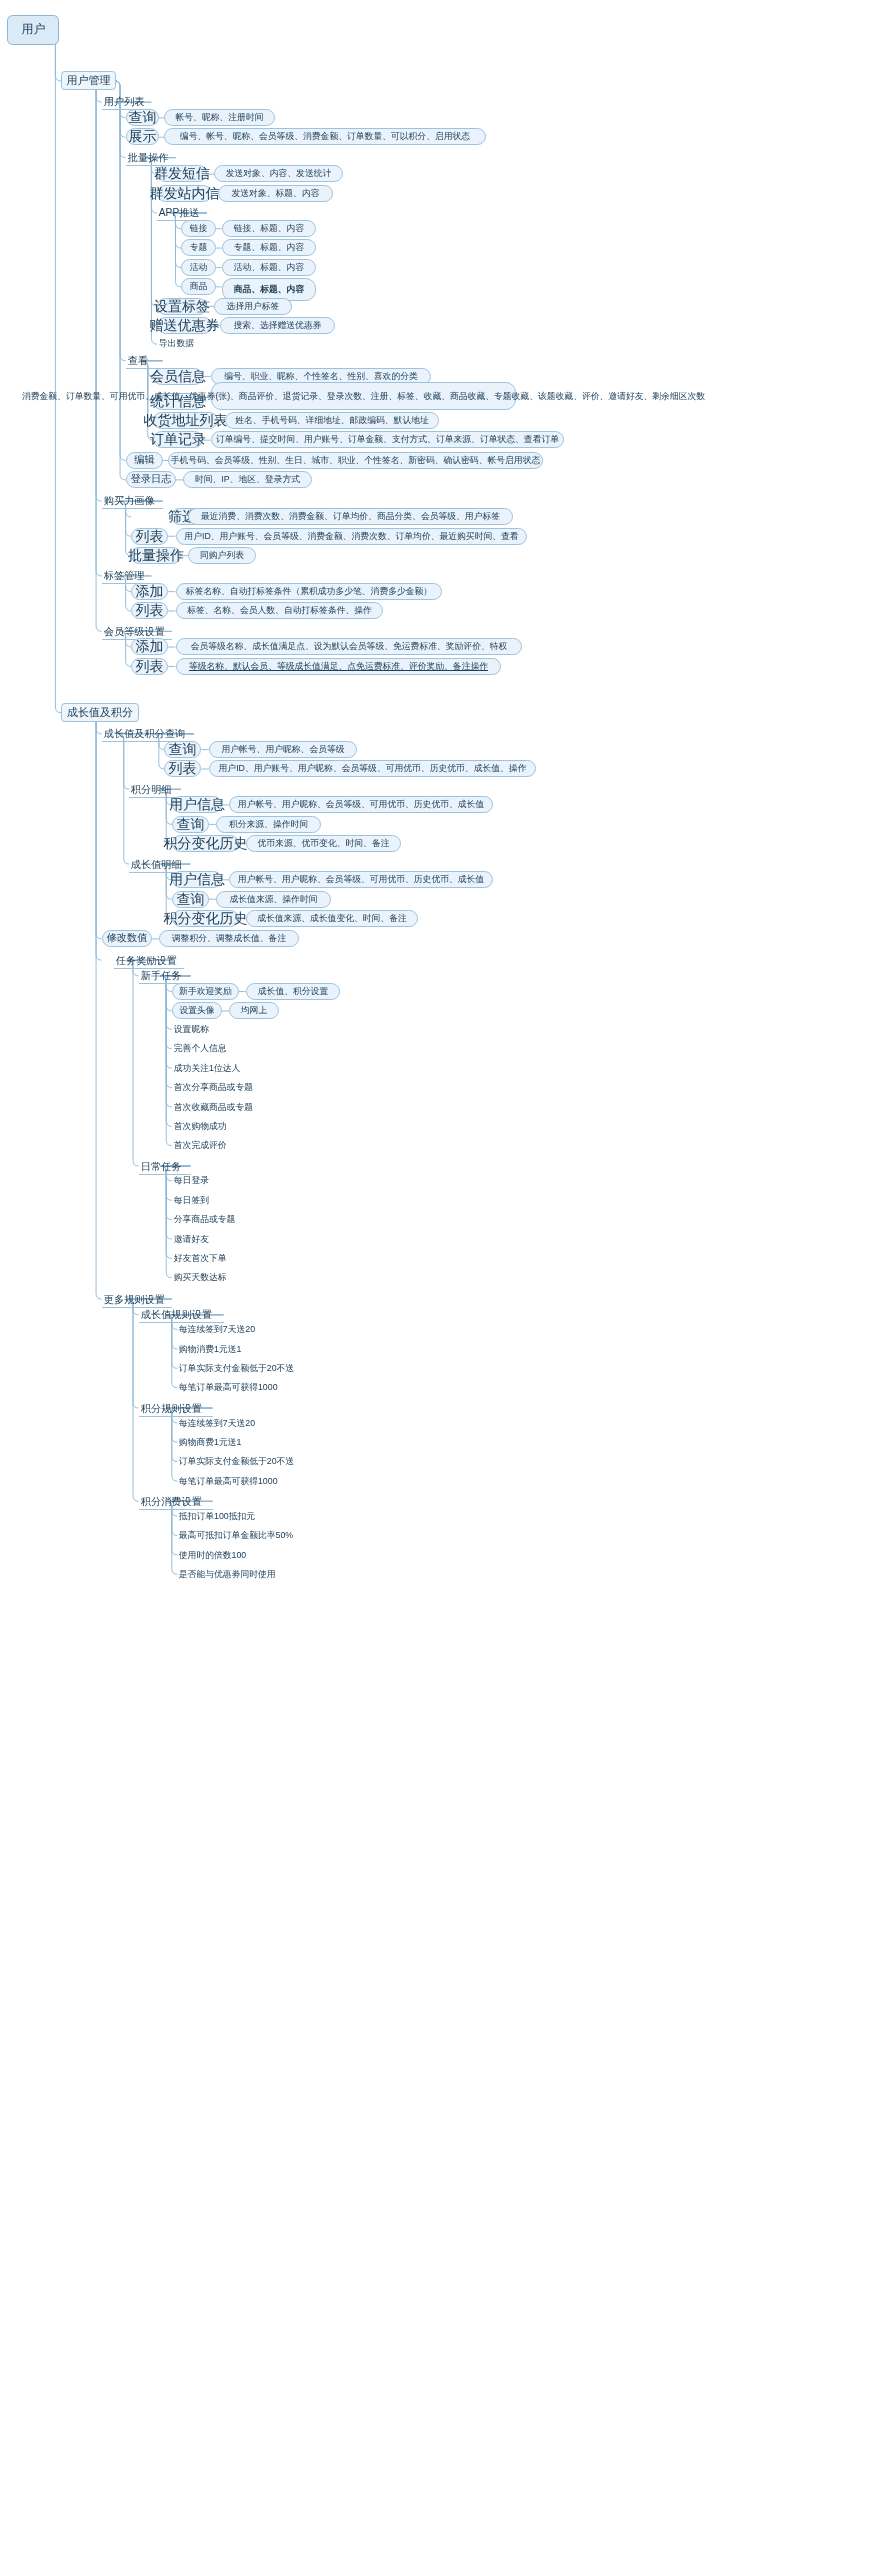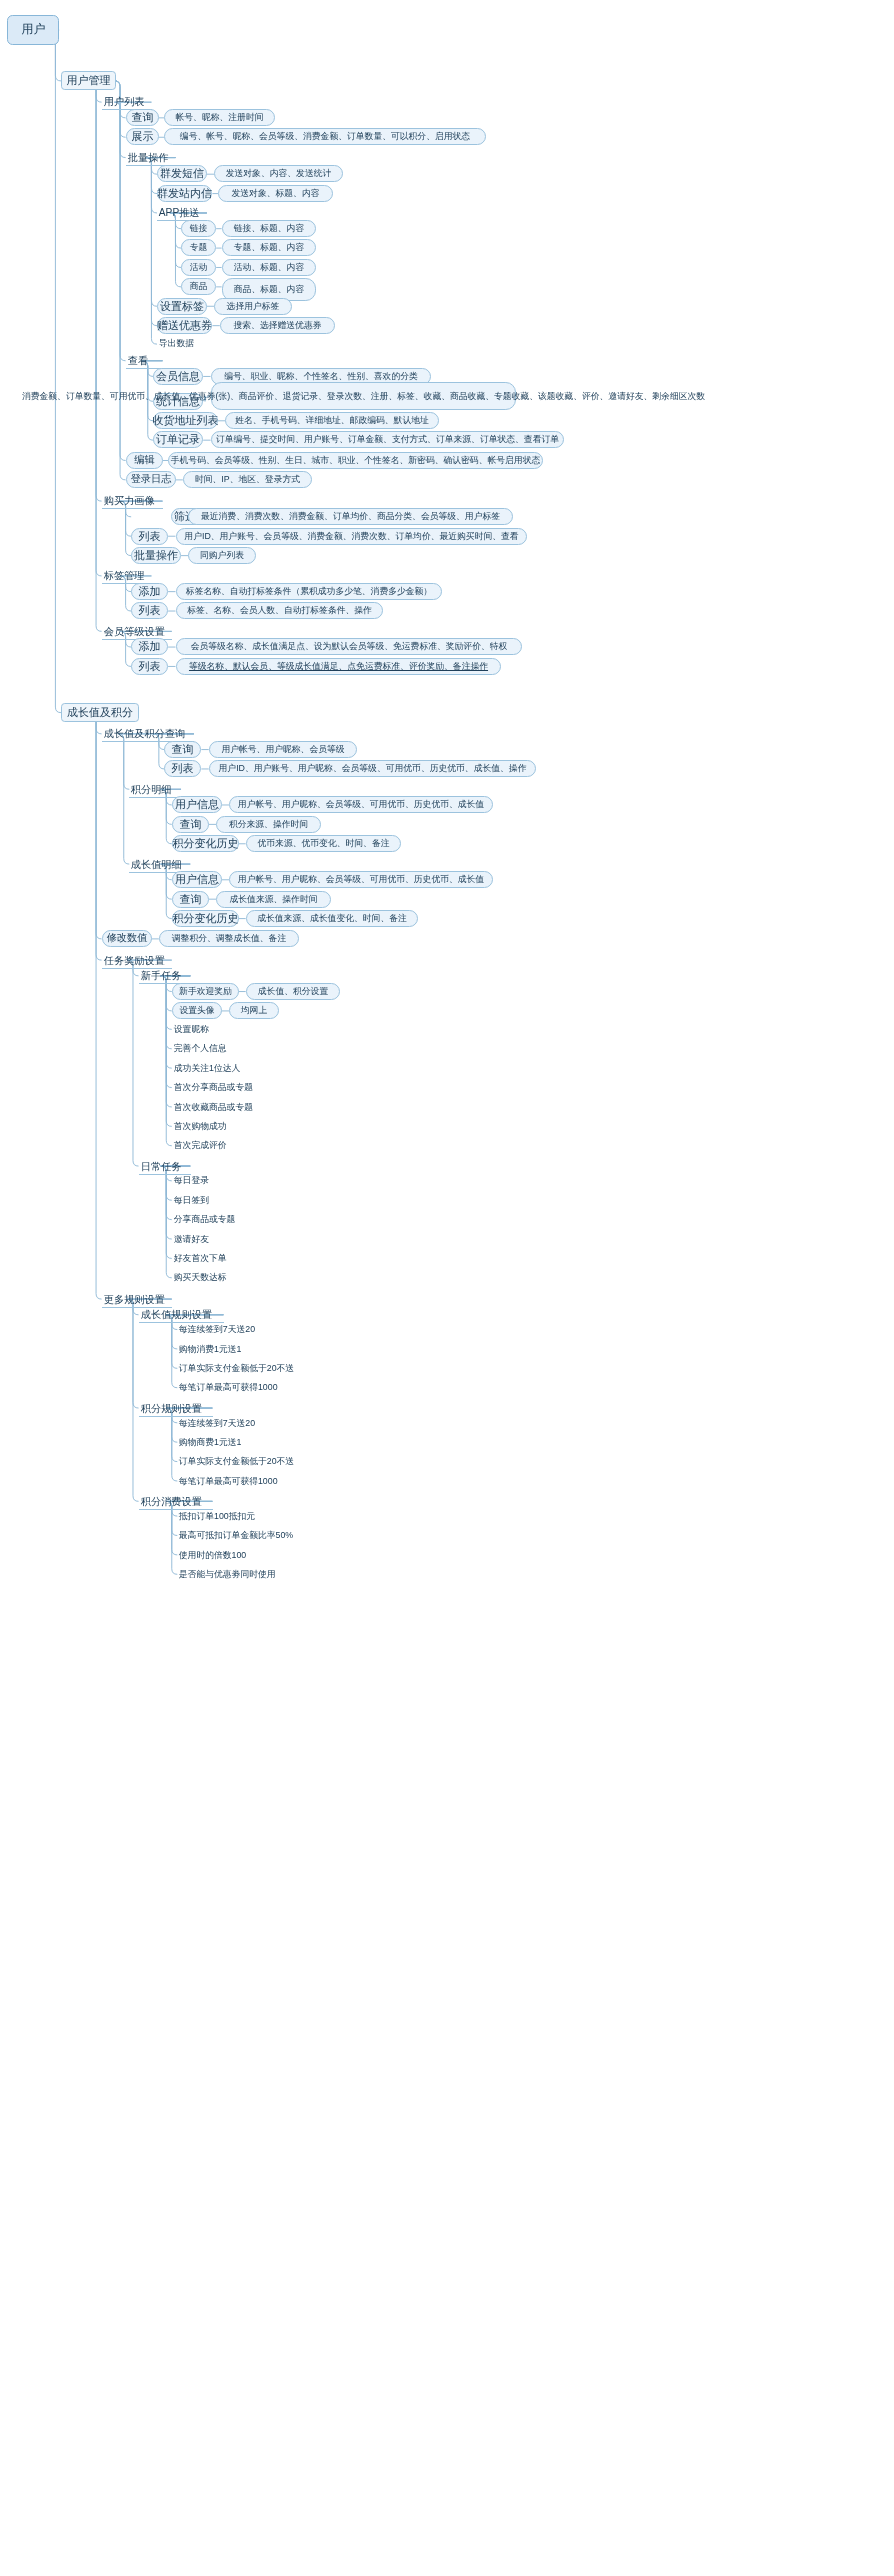--- a/index.html
+++ b/index.html
@@ -5,21 +5,21 @@
   html,body{margin:0;padding:0;background:#ffffff;}
   body{font-family:"Liberation Sans","DejaVu Sans",sans-serif;color:#1b3a4b;}
   #canvas{position:relative;width:894px;height:2576px;overflow:hidden;text-align:center;}
   svg#links{position:absolute;left:0;top:0;width:894px;height:2576px;pointer-events:none;}
   .node{position:absolute;box-sizing:border-box;display:flex;align-items:center;justify-content:center;
         background:#eaf3fb;border:0.9px solid #9cc3de;border-radius:10.2px;color:#20405a;
         white-space:nowrap;line-height:1.15;padding:0 7.4px;}
   .n-root{background:#dbeaf7;border:0.9px solid #87b6d8;border-radius:5.5px;font-size:12px;}
   .n-l1{font-size:11px;border-radius:3.7px;background:#eef5fb;}
   .n-l2{font-size:10.2px;}
-  .n-l3{font-size:11px;}
+  .n-l3{font-size:14px;}
   .n-l4{font-size:8.8px;}
   .n-leaf{font-size:8.8px;}
   .n-plain{background:transparent;border:none;border-radius:0;justify-content:flex-start;padding-left:1.8px;}
   .n-plain-line{background:transparent;border:none;border-bottom:0.9px solid #9cc3de;border-radius:0;
                 justify-content:flex-start;padding-left:1.8px;align-items:flex-end;padding-bottom:0.9px;}
 </style>
 </head>
 <body>
 
 <div id="canvas">
@@ -152,21 +152,21 @@
       <div class="node n-l3" style="left: 157px; top: 185px; width: 55px; height: 16.6px;">群发站内信</div>
       <div class="node n-leaf" style="left: 218px; top: 185px; width: 115px; height: 16.6px;">发送对象、标题、内容</div>
       <div class="node n-plain-line n-l2" style="left: 157px; top: 204px; width: 50px; height: 16.6px;">APP推送</div>
       <div class="node n-l4" style="left: 181px; top: 220px; width: 35px; height: 16.6px;">链接</div>
       <div class="node n-leaf" style="left: 222px; top: 220px; width: 94px; height: 16.6px;">链接、标题、内容</div>
       <div class="node n-l4" style="left: 181px; top: 239px; width: 35px; height: 16.6px;">专题</div>
       <div class="node n-leaf" style="left: 222px; top: 239px; width: 94px; height: 16.6px;">专题、标题、内容</div>
       <div class="node n-l4" style="left: 181px; top: 259px; width: 35px; height: 16.6px;">活动</div>
       <div class="node n-leaf" style="left: 222px; top: 259px; width: 94px; height: 16.6px;">活动、标题、内容</div>
       <div class="node n-l4" style="left: 181px; top: 278px; width: 35px; height: 16.6px;">商品</div>
-      <div class="node n-leaf" style="left: 222px; top: 278px; width: 94px; height: 23px;">商品、标题、内容</div>
+      <div class="node n-leaf" style="left: 222px; top: 278px; width: 94px; height: 23px; font-weight: bold;">商品、标题、内容</div>
       <div class="node n-l3" style="left: 157px; top: 298px; width: 50px; height: 16.6px;">设置标签</div>
       <div class="node n-leaf" style="left: 214px; top: 298px; width: 78px; height: 16.6px;">选择用户标签</div>
       <div class="node n-l3" style="left: 157px; top: 317px; width: 55px; height: 16.6px;">赠送优惠券</div>
       <div class="node n-leaf" style="left: 220px; top: 317px; width: 115px; height: 16.6px;">搜索、选择赠送优惠券</div>
       <div class="node n-plain n-leaf" style="left: 157px; top: 336px; width: 55px; height: 15px;">导出数据</div>
       <div class="node n-plain-line n-l2" style="left: 126px; top: 352px; width: 37px; height: 16.6px;">查看</div>
       <div class="node n-l3" style="left: 153px; top: 368px; width: 50px; height: 16.6px;">会员信息</div>
       <div class="node n-leaf" style="left: 211px; top: 368px; width: 220px; height: 16.6px;">编号、职业、昵称、个性签名、性别、喜欢的分类</div>
       <div class="node n-l3" style="left: 153px; top: 393px; width: 50px; height: 16.6px;">统计信息</div>
       <div class="node n-leaf" style="left: 211px; top: 382px; width: 305px; height: 28px;">消费金额、订单数量、可用优币、成长值、优惠券(张)、商品评价、退货记录、登录次数、注册、标签、收藏、商品收藏、专题收藏、该题收藏、评价、邀请好友、剩余细区次数</div>
@@ -210,21 +210,21 @@
       <div class="node n-leaf" style="left: 246px; top: 835px; width: 155px; height: 16.6px;">优币来源、优币变化、时间、备注</div>
       <div class="node n-plain-line n-l2" style="left: 129px; top: 856px; width: 61px; height: 16.6px;">成长值明细</div>
       <div class="node n-l3" style="left: 172px; top: 871px; width: 50px; height: 16.6px;">用户信息</div>
       <div class="node n-leaf" style="left: 229px; top: 871px; width: 264px; height: 16.6px;">用户帐号、用户昵称、会员等级、可用优币、历史优币、成长值</div>
       <div class="node n-l3" style="left: 172px; top: 891px; width: 37px; height: 16.6px;">查询</div>
       <div class="node n-leaf" style="left: 216px; top: 891px; width: 115px; height: 16.6px;">成长值来源、操作时间</div>
       <div class="node n-l3" style="left: 172px; top: 910px; width: 67px; height: 16.6px;">积分变化历史</div>
       <div class="node n-leaf" style="left: 246px; top: 910px; width: 172px; height: 16.6px;">成长值来源、成长值变化、时间、备注</div>
       <div class="node n-l2" style="left: 102px; top: 930px; width: 50px; height: 16.6px;">修改数值</div>
       <div class="node n-leaf" style="left: 159px; top: 930px; width: 140px; height: 16.6px;">调整积分、调整成长值、备注</div>
-      <div class="node n-plain-line n-l2" style="left: 102px; top: 952px; width: 70px; height: 16.6px;">任务奖励设置</div>
+      <div class="node n-plain-line n-l2" style="left: 114px; top: 952px; width: 70px; height: 16.6px;">任务奖励设置</div>
       <div class="node n-plain-line n-l2" style="left: 139px; top: 967px; width: 52px; height: 16.6px;">新手任务</div>
       <div class="node n-l4" style="left: 172px; top: 983px; width: 67px; height: 16.6px;">新手欢迎奖励</div>
       <div class="node n-leaf" style="left: 246px; top: 983px; width: 94px; height: 16.6px;">成长值、积分设置</div>
       <div class="node n-l4" style="left: 172px; top: 1002px; width: 50px; height: 16.6px;">设置头像</div>
       <div class="node n-leaf" style="left: 229px; top: 1002px; width: 50px; height: 16.6px;">均网上</div>
       <div class="node n-plain n-leaf" style="left: 172px; top: 1022px; width: 55px; height: 15px;">设置昵称</div>
       <div class="node n-plain n-leaf" style="left: 172px; top: 1041px; width: 74px; height: 15px;">完善个人信息</div>
       <div class="node n-plain n-leaf" style="left: 172px; top: 1061px; width: 89px; height: 15px;">成功关注1位达人</div>
       <div class="node n-plain n-leaf" style="left: 172px; top: 1080px; width: 100px; height: 15px;">首次分享商品或专题</div>
       <div class="node n-plain n-leaf" style="left: 172px; top: 1100px; width: 100px; height: 15px;">首次收藏商品或专题</div>

